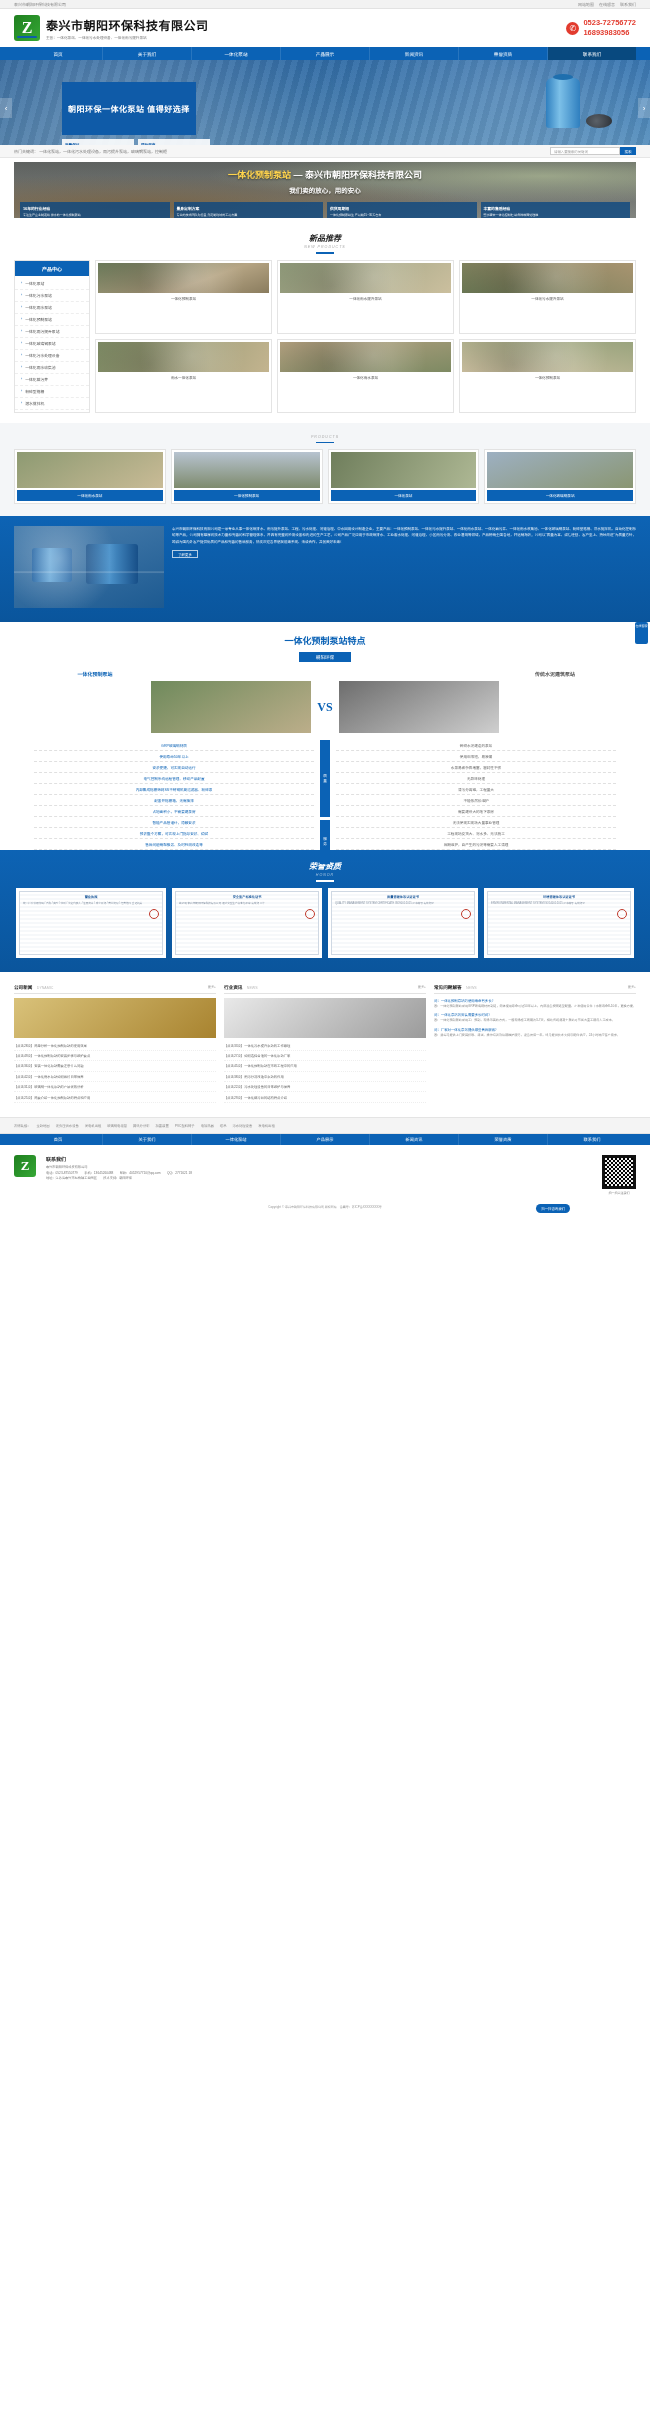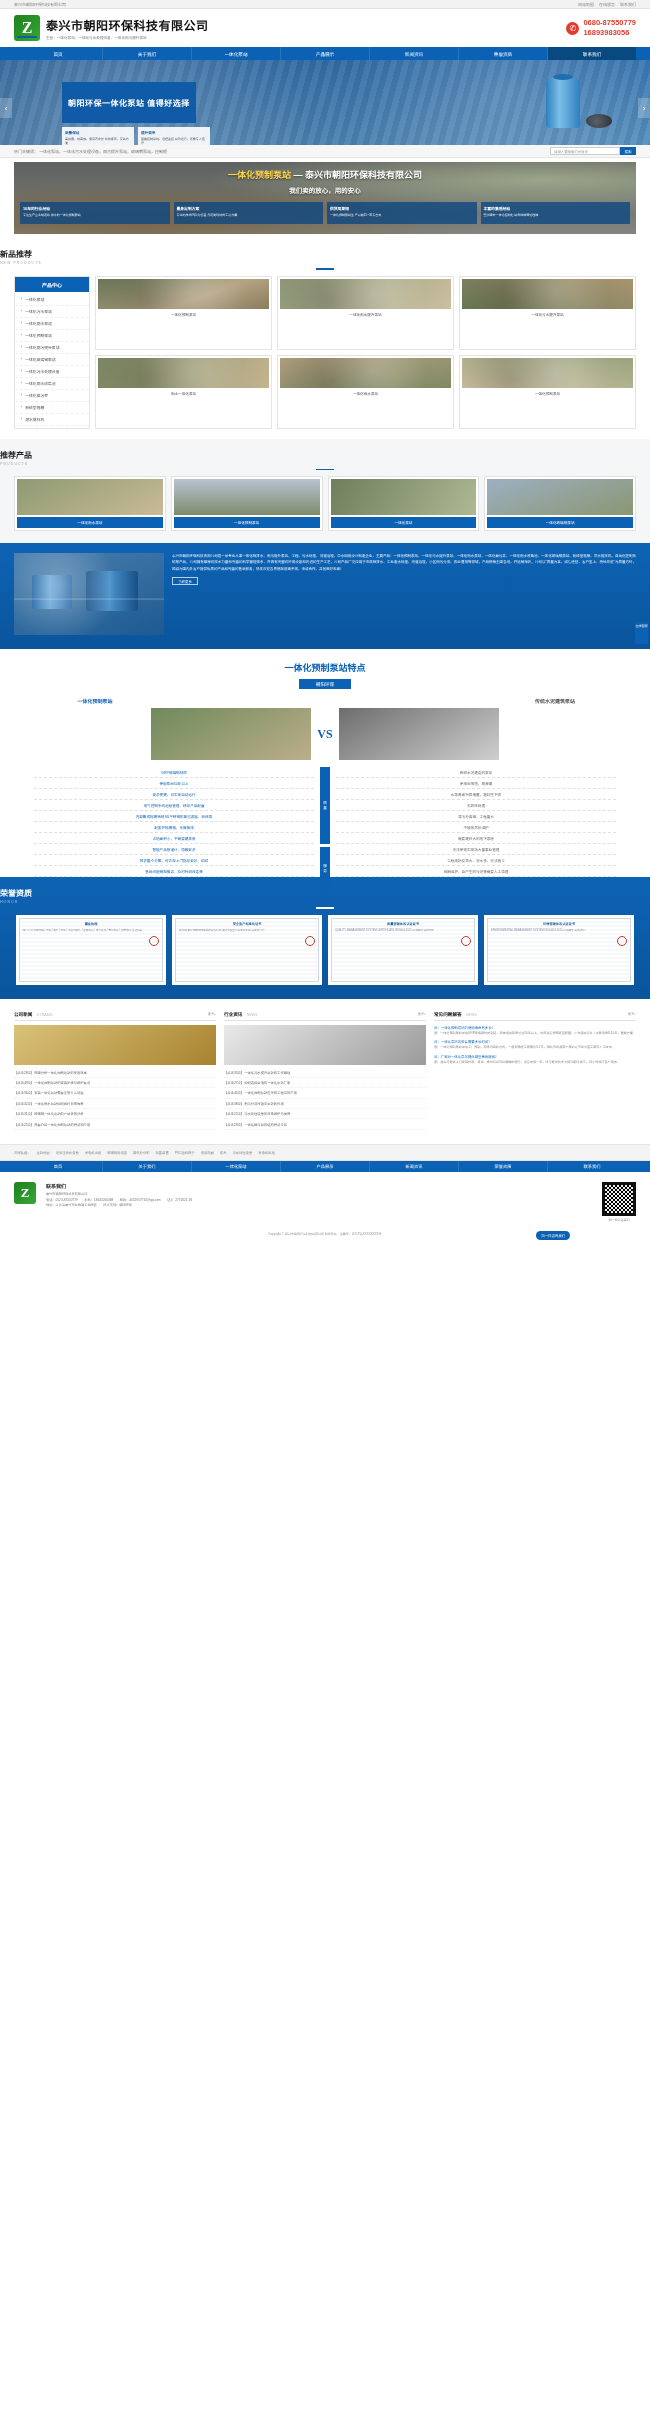--- a/index.html
+++ b/index.html
@@ -92,21 +92,21 @@
       repeating-linear-gradient(105deg, rgba(0,0,0,0.06) 0 6px, rgba(255,255,255,0.05) 6px 12px);
   }
   .banner-card {
     position: absolute; left: 62px; top: 22px;
     width: 150px;
   }
   .banner-title {
     background: #0f5ba8;
     color: #fff;
     font-size: 8px; font-weight: bold;
-    padding: 15px 6px;
+    padding: 21px 6px;
     display: inline-block;
     letter-spacing: 0.5px;
   }
   .banner-cols { display:flex; gap: 4px; margin-top: 4px; }
   .banner-col {
     background: rgba(255,255,255,0.9);
     padding: 3px;
     width: 72px;
   }
   .banner-col h5 { font-size: 3.6px; color:#0f5ba8; margin-bottom:1.5px; }
@@ -155,21 +155,21 @@
     padding: 0 3px;
     display:flex; align-items:center;
   }
   .search-btn {
     width: 16px; height: 8px; background:#0b62b5; color:#fff;
     display:flex; align-items:center; justify-content:center;
     font-size: 3.6px;
   }
   
   .intro {
-    height: 72px;
+    height: 56px;
     margin: 4px 14px;
     background:
       linear-gradient(rgba(10,50,95,0.35), rgba(10,50,95,0.35)),
       linear-gradient(#8a7a5f,#c2b191);
     position: relative;
     overflow: hidden;
   }
   .intro:before{
     content:"";position:absolute;inset:0;
     background:
@@ -187,21 +187,21 @@
     text-shadow: 0 1px 2px rgba(0,0,0,0.5);
   }
   .intro-cards { position:relative; display:flex; gap:4px; justify-content:center; margin-top:7px; padding: 0 6px;}
   .intro-card {
     flex:1; background: rgba(10,70,130,0.78);
     color:#fff; padding: 4px 3px; min-height: 22px;
   }
   .intro-card h6 { font-size: 3.8px; margin-bottom:2px; }
   .intro-card p { font-size: 3px; line-height:1.5; opacity:0.9; }
   
-  .sec-head { text-align:left; padding: 10px 0 6px; }
+  .sec-head { text-align:center; padding: 10px 0 6px; font-style: italic; }
   .sec-head .t { font-size: 8px; font-weight:bold; color:#222; }
   .sec-head .e { font-size: 3.6px; color:#aaa; letter-spacing:1px; margin-top:2px; }
   .sec-head .bar { width: 18px; height: 1.5px; background:#0b62b5; margin: 3px auto 0; }
   
   .prodwrap { display:flex; gap: 5px; padding: 0 14px 10px; }
   .side {
     width: 76px; background:#fff; border:1px solid #e4e4e4;
   }
   .side-head {
     background:#0b62b5; color:#fff; font-size:5px; font-weight:bold;
@@ -415,21 +415,21 @@
     <div class="brand">
       <div class="logo">Z</div>
       <div class="brand-text">
         <div class="cn">泰兴市朝阳环保科技有限公司</div>
         <div class="sub">主营：一体化泵站、一体化污水处理设备、一体化雨污提升泵站</div>
       </div>
     </div>
     <div class="phone-box">
       <div class="phone-icon">✆</div>
       <div class="phone-nums">
-        <div>0680-87550779</div>
+        <div>0523-72756772</div>
         <div>16893983056</div>
       </div>
     </div>
   </div>
 
   <div class="nav">
     <div class="nav-item">首页</div>
     <div class="nav-item">关于我们</div>
     <div class="nav-item">一体化泵站</div>
     <div class="nav-item">产品展示</div>
@@ -548,21 +548,20 @@
       </div>
       <div class="pcard">
         <div class="pthumb g6"></div>
         <div class="pcap">一体化预制泵站</div>
       </div>
     </div>
   </div>
 
   <div class="recwrap">
     <div class="sec-head">
-      <div class="t">推荐产品</div>
       <div class="e">PRODUCTS</div>
       <div class="bar"></div>
     </div>
     <div class="grid4">
       <div class="rcard">
         <div class="rthumb a"></div>
         <div class="rcap">一体化雨水泵站</div>
       </div>
       <div class="rcard">
         <div class="rthumb b"></div>

